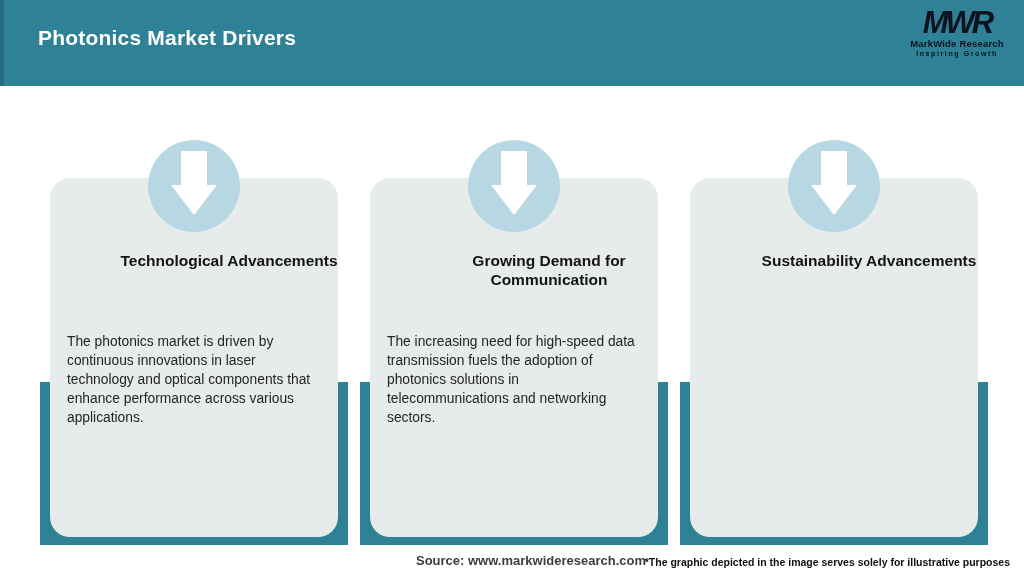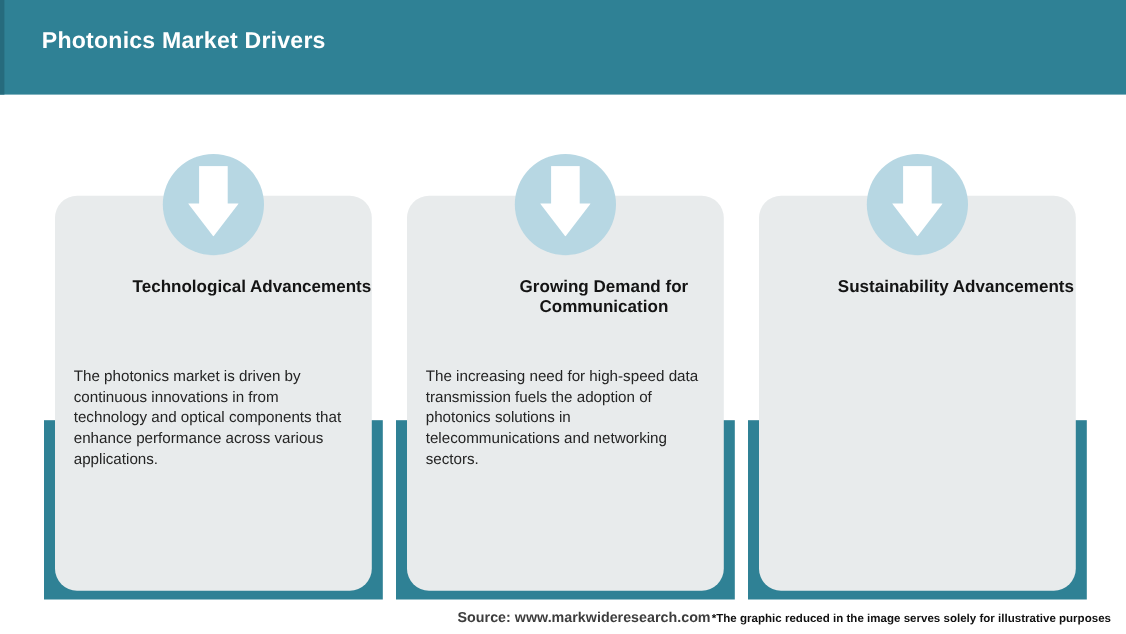--- a/index.html
+++ b/index.html
@@ -101,33 +101,38 @@
     position: absolute; right: 14px; top: 556px;
     font-size: 10.5px; font-weight: bold;
     color: #101010;
   }
 </style>
 </head>
 <body>
 
 <div class="header">
   <div class="header-title">Photonics Market Drivers</div>
+  <div class="logo">
+    <div class="logo-monogram">MWR</div>
+    <div class="logo-name">MarkWide Research</div>
+    <div class="logo-tagline">Inspiring Growth</div>
+  </div>
 </div>
 
 <div class="card-wrap c1">
   <div class="card-frame"></div>
   <div class="card"></div>
   <div class="card-circle">
     <svg width="46" height="64" viewBox="0 0 46 64">
       <rect x="10" y="0" width="26" height="36" fill="#ffffff"></rect>
       <polygon points="0,34 46,34 23,64" fill="#ffffff"></polygon>
     </svg>
   </div>
   <div class="card-title">Technological Advancements</div>
-  <div class="card-body">The photonics market is driven by continuous innovations in from technology and optical components that enhance performance across various applications.</div>
+  <div class="card-body">The photonics market is driven by continuous innovations in laser technology and optical components that enhance performance across various applications.</div>
 </div>
 
 <div class="card-wrap c2">
   <div class="card-frame"></div>
   <div class="card"></div>
   <div class="card-circle">
     <svg width="46" height="64" viewBox="0 0 46 64">
       <rect x="10" y="0" width="26" height="36" fill="#ffffff"></rect>
       <polygon points="0,34 46,34 23,64" fill="#ffffff"></polygon>
     </svg>
@@ -142,13 +147,13 @@
   <div class="card-circle">
     <svg width="46" height="64" viewBox="0 0 46 64">
       <rect x="10" y="0" width="26" height="36" fill="#ffffff"></rect>
       <polygon points="0,34 46,34 23,64" fill="#ffffff"></polygon>
     </svg>
   </div>
   <div class="card-title">Sustainability Advancements</div>
 </div>
 
 <div class="source-text">Source: www.markwideresearch.com</div>
-<div class="disclaimer-text">*The graphic reduced in the image serves solely for illustrative purposes</div>
+<div class="disclaimer-text">*The graphic depicted in the image serves solely for illustrative purposes</div>
 
 </body></html>

